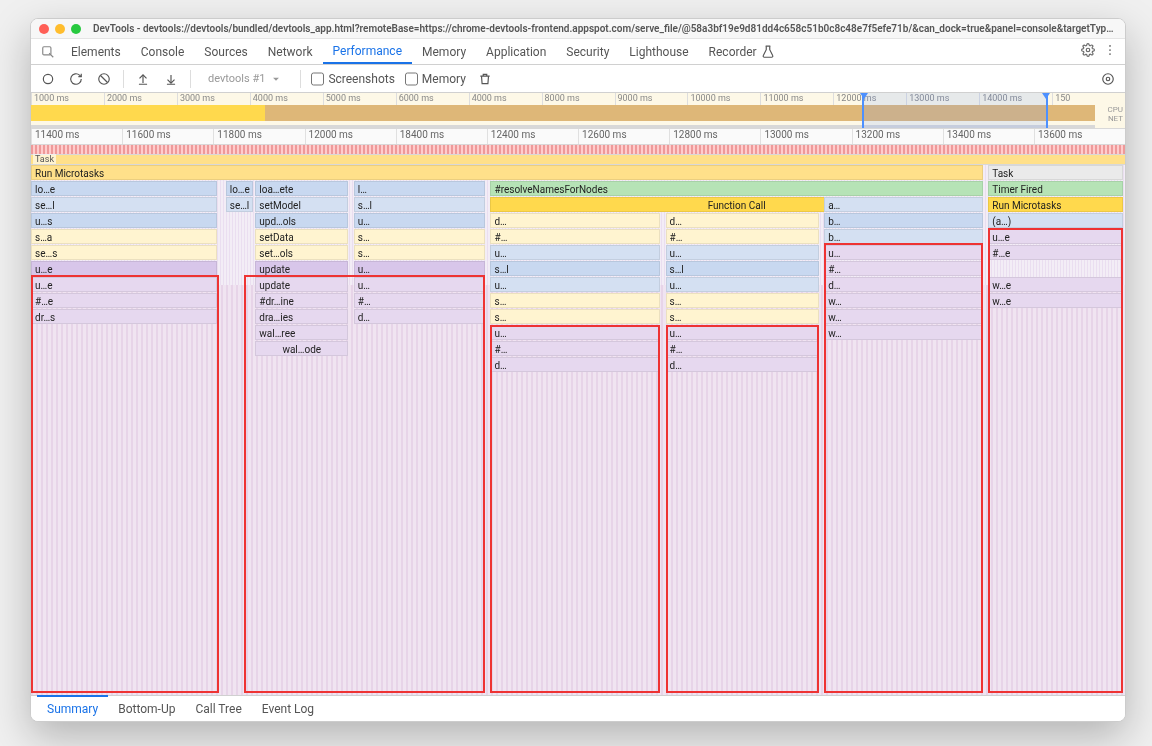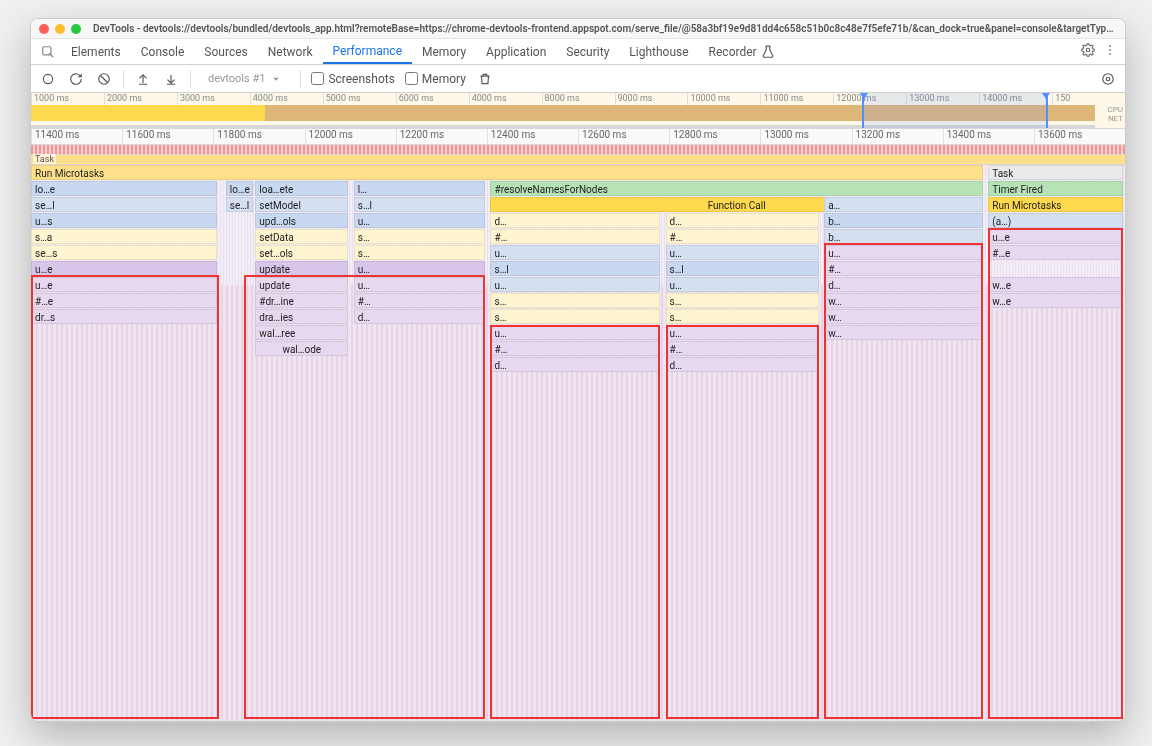--- a/index.html
+++ b/index.html
@@ -52,21 +52,21 @@
   .tabs .spacer{flex:1}
   .tabs .right-icons{display:flex;align-items:center;gap:8px;padding:0 8px;color:#666;}
   .toolbar {
     height: 28px; border-bottom:1px solid #d0d0d0;
     display:flex; align-items:center; gap:10px; padding:0 8px;
     color:#555;
   }
   .toolbar .tool { width:18px; height:18px; display:flex;align-items:center;justify-content:center; cursor:pointer; color:#555;}
   .toolbar .sep { width:1px; height:18px; background:#ddd; }
   .dropdown { display:flex;align-items:center;gap:4px; color:#999; padding:2px 6px; border:1px solid transparent;}
-  .check { display:flex;align-items:center;gap:4px; color:#555; font-size:12px;}
+  .check { display:flex;gap:4px; color:#555; font-size:12px;}
   .check input{margin:0;}
   .overview {
     height: 36px;
     position:relative;
     background: linear-gradient(#fdf8e7,#fdf8e7);
     border-bottom:1px solid #d8d8d8;
   }
   .ov-ticks{position:absolute;left:0;right:0;top:0;height:12px;display:flex;font-size:9px;color:#888;}
   .ov-ticks span{flex:1;padding-left:2px;border-left:1px solid #ddd;}
   .ov-cpu{position:absolute;left:0;right:30px;top:12px;height:16px;background:#ffd94d;}
@@ -258,21 +258,21 @@
       <div class="ov-caret" style="left:-4px"></div>
         <div class="ov-caret" style="right:-4px"></div>
     </div>
   </div>
 
   <div class="ruler">
     <span>11400 ms</span>
       <span>11600 ms</span>
       <span>11800 ms</span>
     <span>12000 ms</span>
-      <span>12200 ms</span>
+      <span>18400 ms</span>
       <span>12400 ms</span>
     <span>12600 ms</span>
       <span>12800 ms</span>
       <span>13000 ms</span>
     <span>13200 ms</span>
       <span>13400 ms</span>
       <span>13600 ms</span>
   </div>
 
   <div class="net-strip"></div>
@@ -507,14 +507,20 @@
       </div>
 
     <div class="redbox" style="left:0;top:110px;width:17.2%;bottom:2px"></div>
     <div class="redbox" style="left:19.5%;top:110px;width:22%;bottom:2px"></div>
     <div class="redbox" style="left:42%;top:160px;width:15.5%;bottom:2px"></div>
     <div class="redbox" style="left:58%;top:160px;width:14%;bottom:2px"></div>
     <div class="redbox" style="left:72.5%;top:78px;width:14.5%;bottom:2px"></div>
     <div class="redbox" style="left:87.5%;top:63px;width:12.3%;bottom:2px"></div>
   </div>
 
+  <div class="bottom-tabs">
+    <div class="btab active">Summary</div>
+    <div class="btab">Bottom-Up</div>
+    <div class="btab">Call Tree</div>
+    <div class="btab">Event Log</div>
+  </div>
 
 </div>
 
 </body></html>

